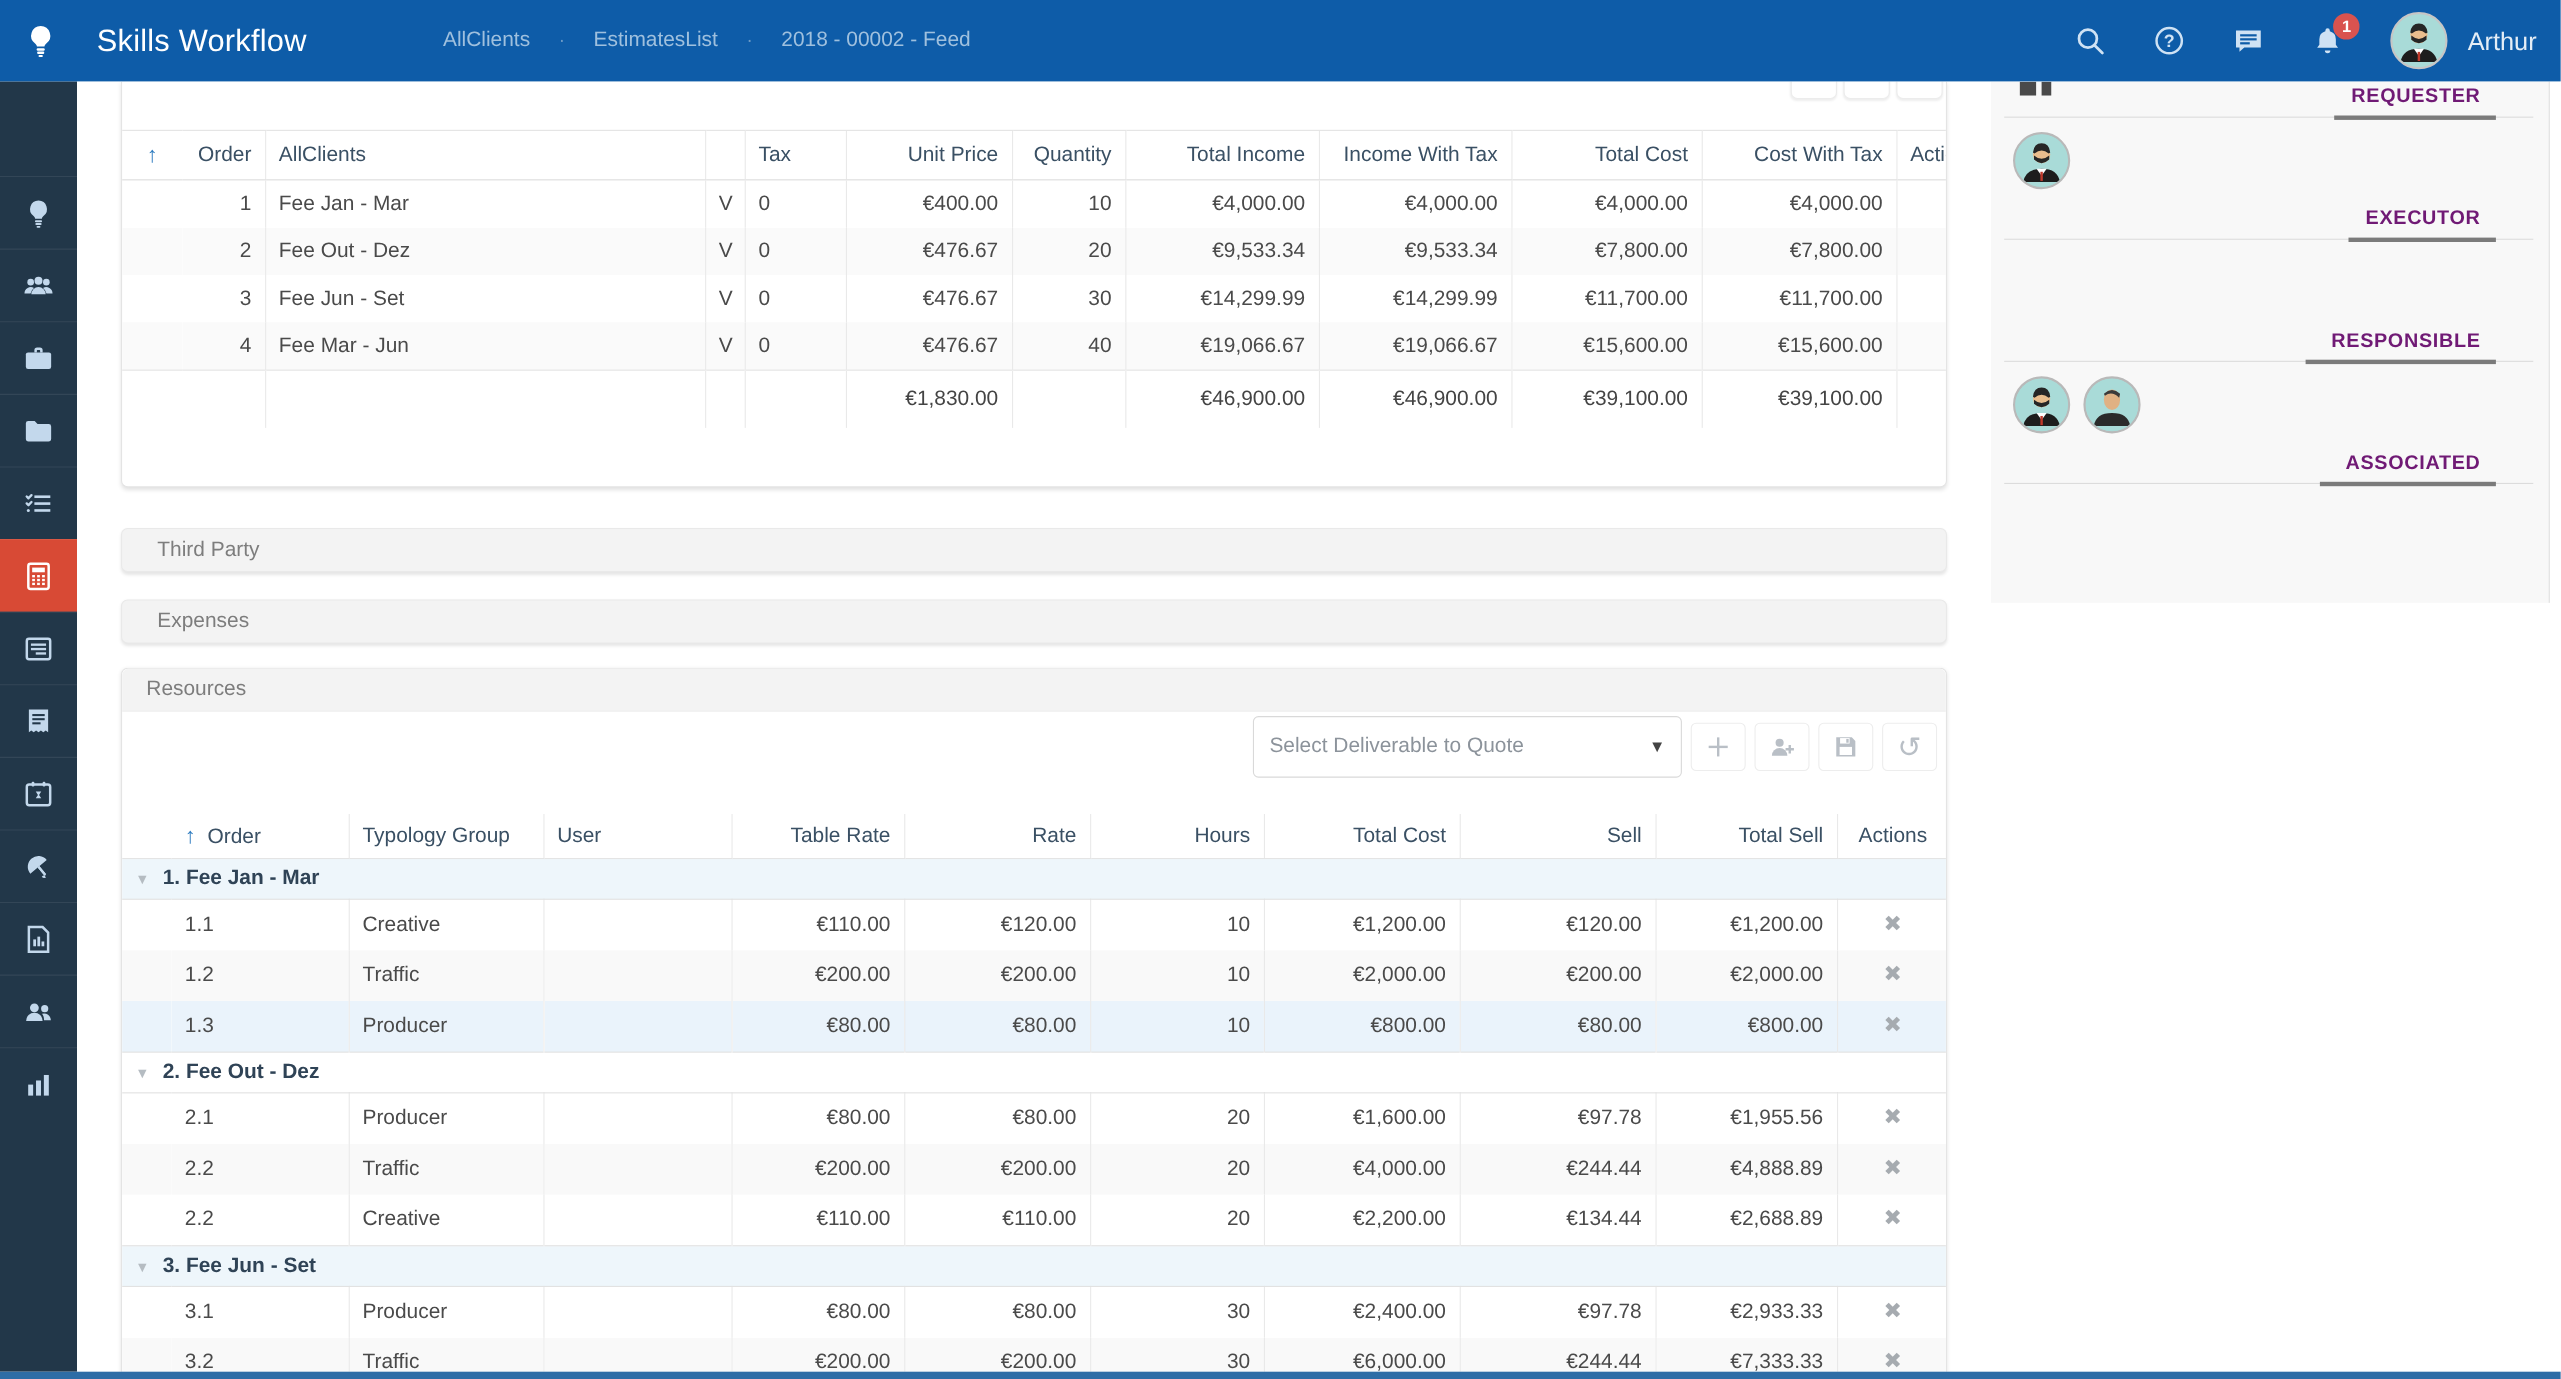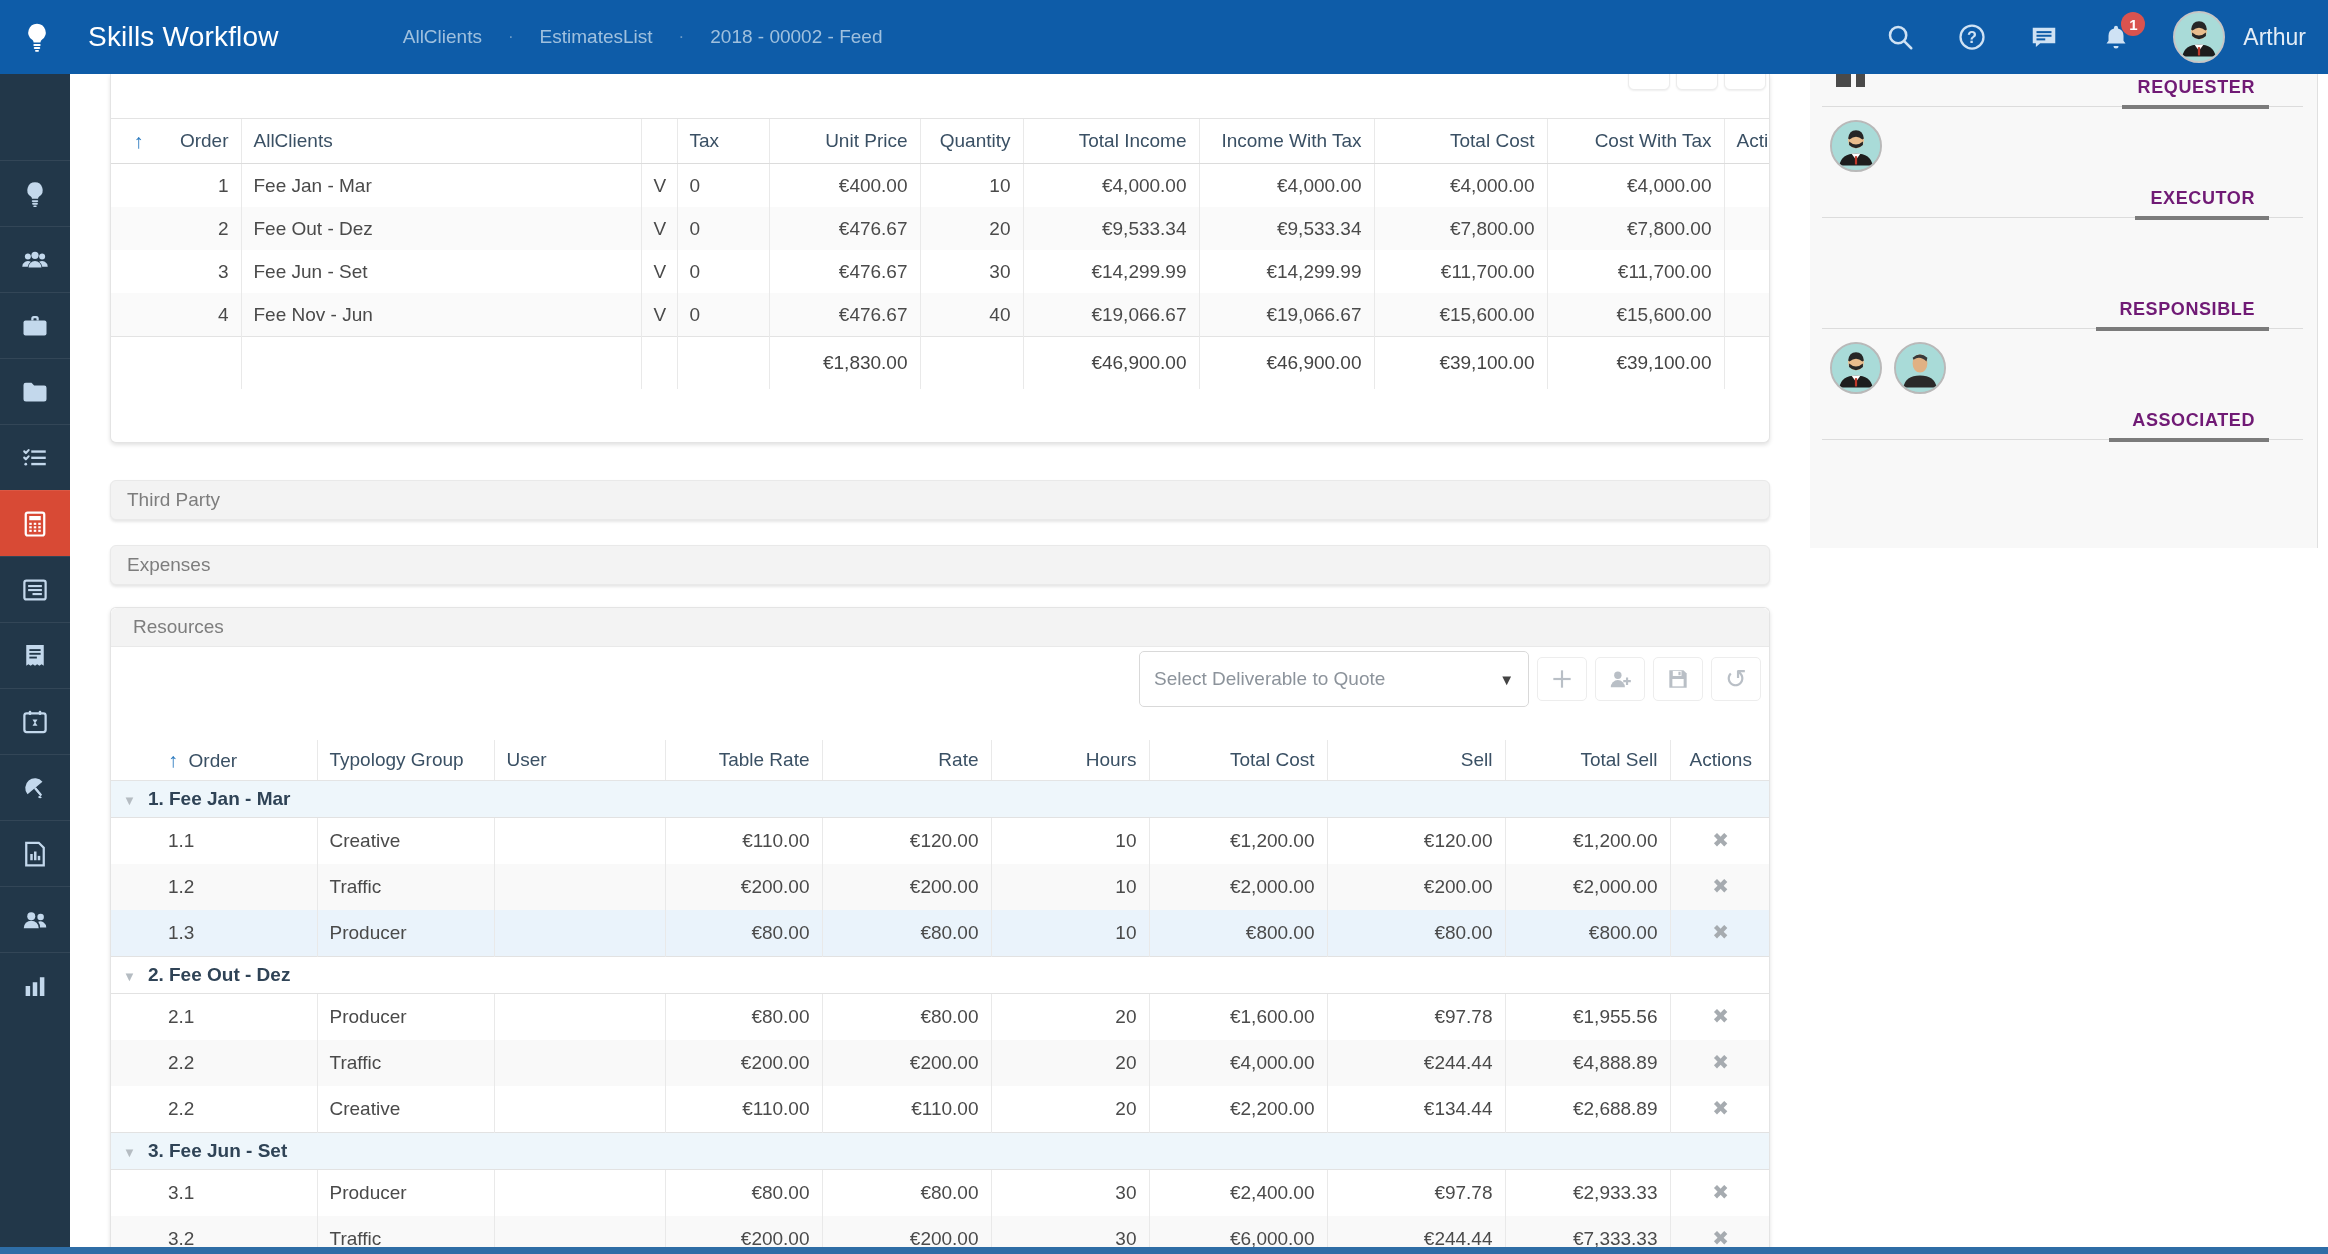--- a/index.html
+++ b/index.html
@@ -40,21 +40,21 @@
   .fees-table th{height:44px;padding:0 12px;border-top:1px solid #e3e3e3;border-bottom:1px solid #dcdcdc;
     color:#3a5064;font-weight:400;white-space:nowrap;overflow:hidden;}
   .fees-table td{height:43px;padding:0 12px;white-space:nowrap;overflow:hidden;}
   .fees-table tbody tr.alt{background:#fafafa;}
   .fees-table tfoot td{height:52px;border-top:1px solid #e3e3e3;color:#444;}
   .sep{border-left:1px solid #e9e9e9;}
   .ta-l{text-align:left;} .ta-r{text-align:right;} .ta-c{text-align:center;}
   .sort-arrow{color:#2d7bbf;font-size:20px;font-weight:bold;}
   
   .section-bar{position:absolute;left:40px;width:1660px;height:40px;background:#f3f3f3;border:1px solid #e9e9e9;border-radius:6px;
-    box-shadow:0 2px 3px rgba(0,0,0,.10);color:#7d7d7d;font-size:19px;line-height:38px;padding-left:16px;box-sizing:border-box;}
+    box-shadow:0 2px 3px rgba(0,0,0,.10);color:#7d7d7d;font-size:19px;line-height:38px;padding-left:32px;box-sizing:border-box;}
   #bar-third{top:406px;} #bar-expenses{top:471px;}
   
   .resources-panel{left:40px;top:533px;width:1660px;height:720px;border-radius:6px 6px 0 0;border-bottom:none;overflow:hidden;}
   .res-bar{height:38px;background:#f3f3f3;border-bottom:1px solid #e9e9e9;border-radius:6px 6px 0 0;color:#7d7d7d;font-size:19px;line-height:38px;padding-left:22px;}
   .res-toolbar{display:flex;justify-content:flex-end;align-items:center;gap:8px;margin:4px 8px 0 8px;}
   .select-box{width:390px;height:56px;border:1px solid #d9d9d9;border-radius:5px;display:flex;align-items:center;
     padding:0 14px;box-sizing:border-box;color:#8c939b;font-size:19px;background:#fff;cursor:pointer;}
   .select-box .caret{margin-left:auto;color:#444;font-size:15px;}
   .icon-btn{width:48px;height:42px;border:1px solid #ededed;border-radius:5px;background:#fff;color:#b9bfc6;
     display:flex;align-items:center;justify-content:center;cursor:pointer;}
@@ -402,21 +402,21 @@
             <td class="ta-r sep">30</td>
             <td class="ta-r sep">€14,299.99</td>
             <td class="ta-r sep">€14,299.99</td>
             <td class="ta-r sep">€11,700.00</td>
             <td class="ta-r sep">€11,700.00</td>
             <td class="ta-l sep"></td>
           </tr>
           <tr class="alt">
             <td class="ta-c"></td>
             <td class="ta-r">4</td>
-            <td class="ta-l sep">Fee Nov - Jun</td>
+            <td class="ta-l sep">Fee Mar - Jun</td>
             <td class="ta-l sep">V</td>
             <td class="ta-l sep">0</td>
             <td class="ta-r sep">€476.67</td>
             <td class="ta-r sep">40</td>
             <td class="ta-r sep">€19,066.67</td>
             <td class="ta-r sep">€19,066.67</td>
             <td class="ta-r sep">€15,600.00</td>
             <td class="ta-r sep">€15,600.00</td>
             <td class="ta-l sep"></td>
           </tr>

